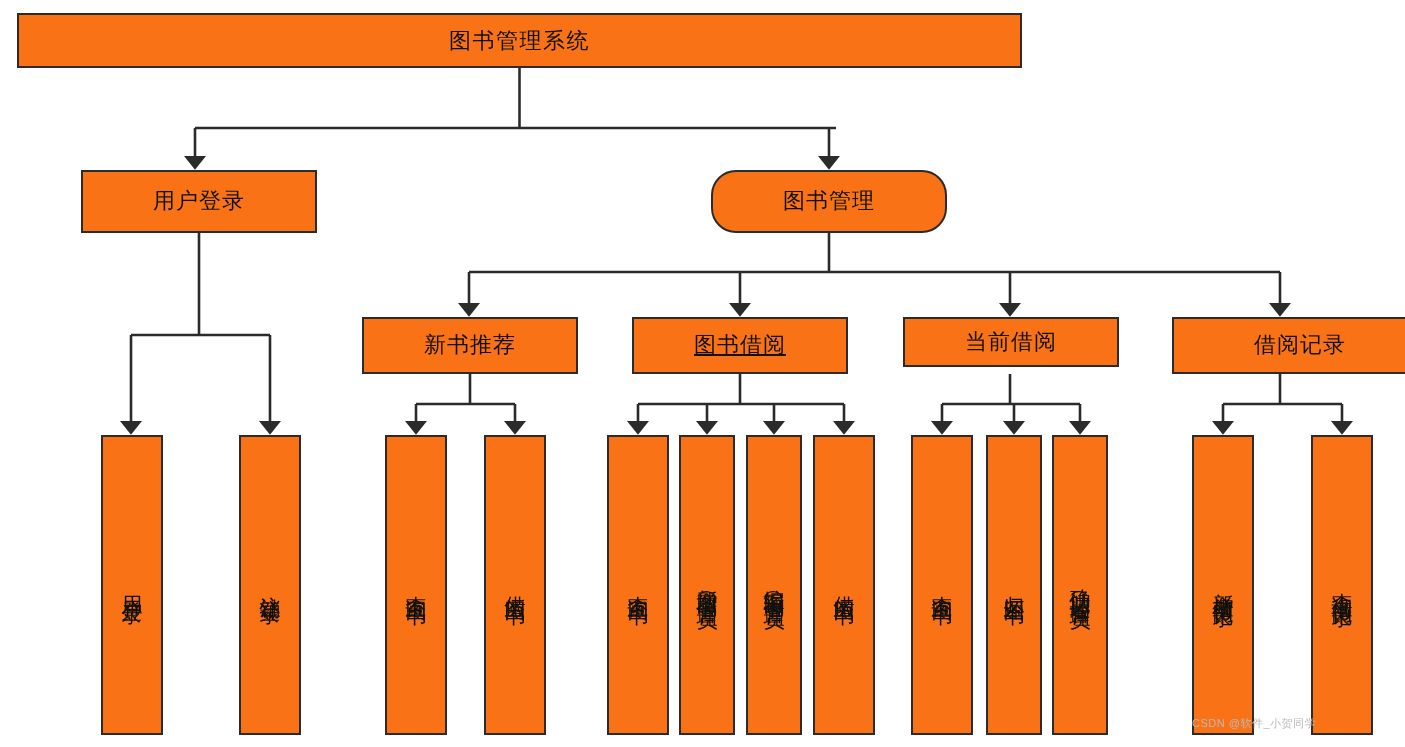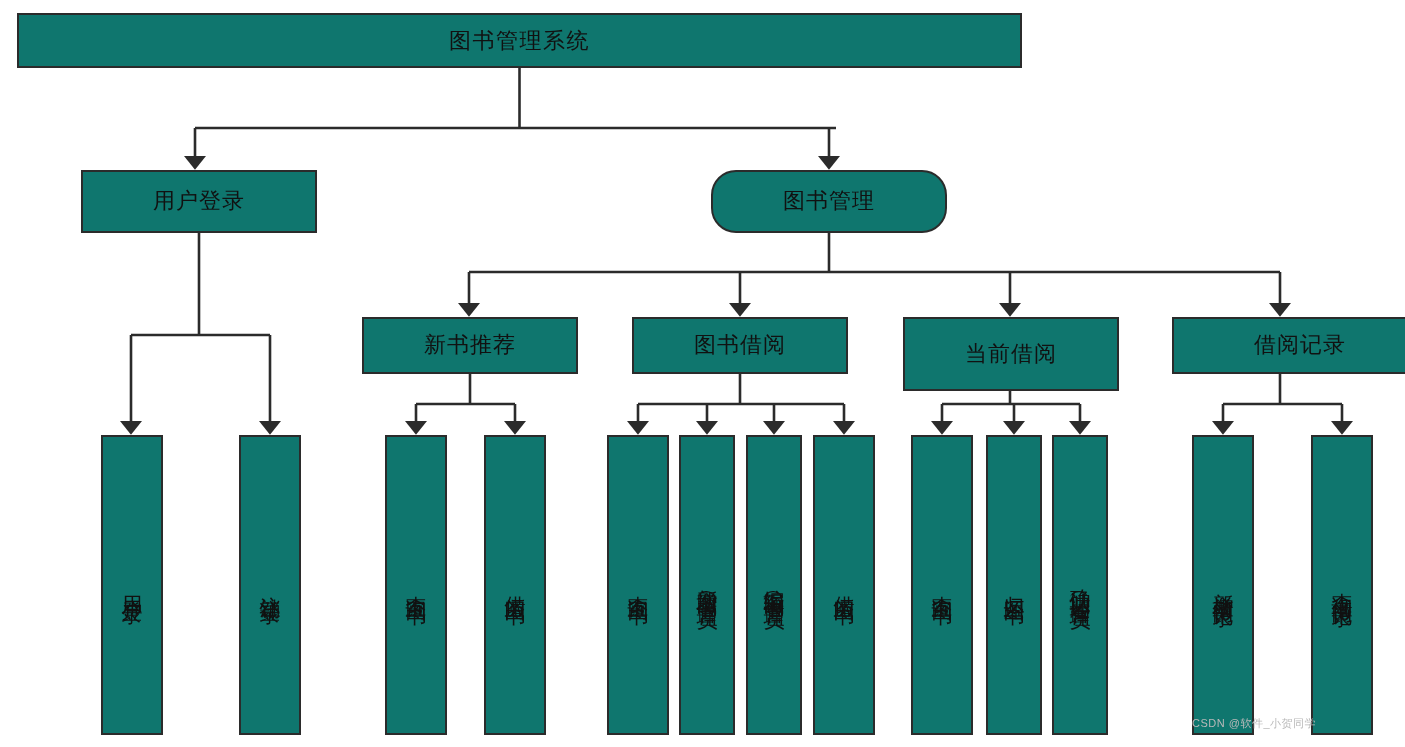--- a/index.html
+++ b/index.html
@@ -23,21 +23,21 @@
     left: 0;
     top: 0;
     width: 1405px;
     height: 747px;
     pointer-events: none;
   }
   .node {
     position: absolute;
     box-sizing: border-box;
     border: 2.5px solid #2b2b2b;
-    background: #0f766e;
+    background: #f97316;
     display: flex;
     align-items: center;
     justify-content: center;
     color: #111111;
   }
   .node.horiz {
     font-size: 22px;
     letter-spacing: 1px;
     line-height: 1.2;
   }
@@ -131,24 +131,24 @@
   <div class="node horiz" style="left:81px; top:170px; width:236px; height:63px;">
     <span>用户登录</span>
   </div>
   <div class="node horiz" style="left:711px; top:170px; width:236px; height:63px;border-radius:25px;">
     <span>图书管理</span>
   </div>
 
   <div class="node horiz" style="left:362px; top:317px; width:216px; height:57px;font-family:Liberation Serif, serif;">
     <span>新书推荐</span>
   </div>
-  <div class="node horiz" style="left:632px; top:317px; width:216px; height:57px;">
+  <div class="node horiz" style="left:632px; top:317px; width:216px; height:57px;text-decoration:underline;">
     <span>图书借阅</span>
   </div>
-  <div class="node horiz" style="left:903px; top:317px; width:216px; height:74px;">
+  <div class="node horiz" style="left:903px; top:317px; width:216px; height:50px;">
     <span>当前借阅</span>
   </div>
   <div class="node horiz" style="left:1172px; top:317px; width:256px; height:57px;">
     <span>借阅记录</span>
   </div>
 
   <div class="node leaf" style="left:101px; top:435px; width:62px; height:300px;">
     <span class="vtext">用户登录</span>
   </div>
   <div class="node leaf" style="left:239px; top:435px; width:62px; height:300px;">

